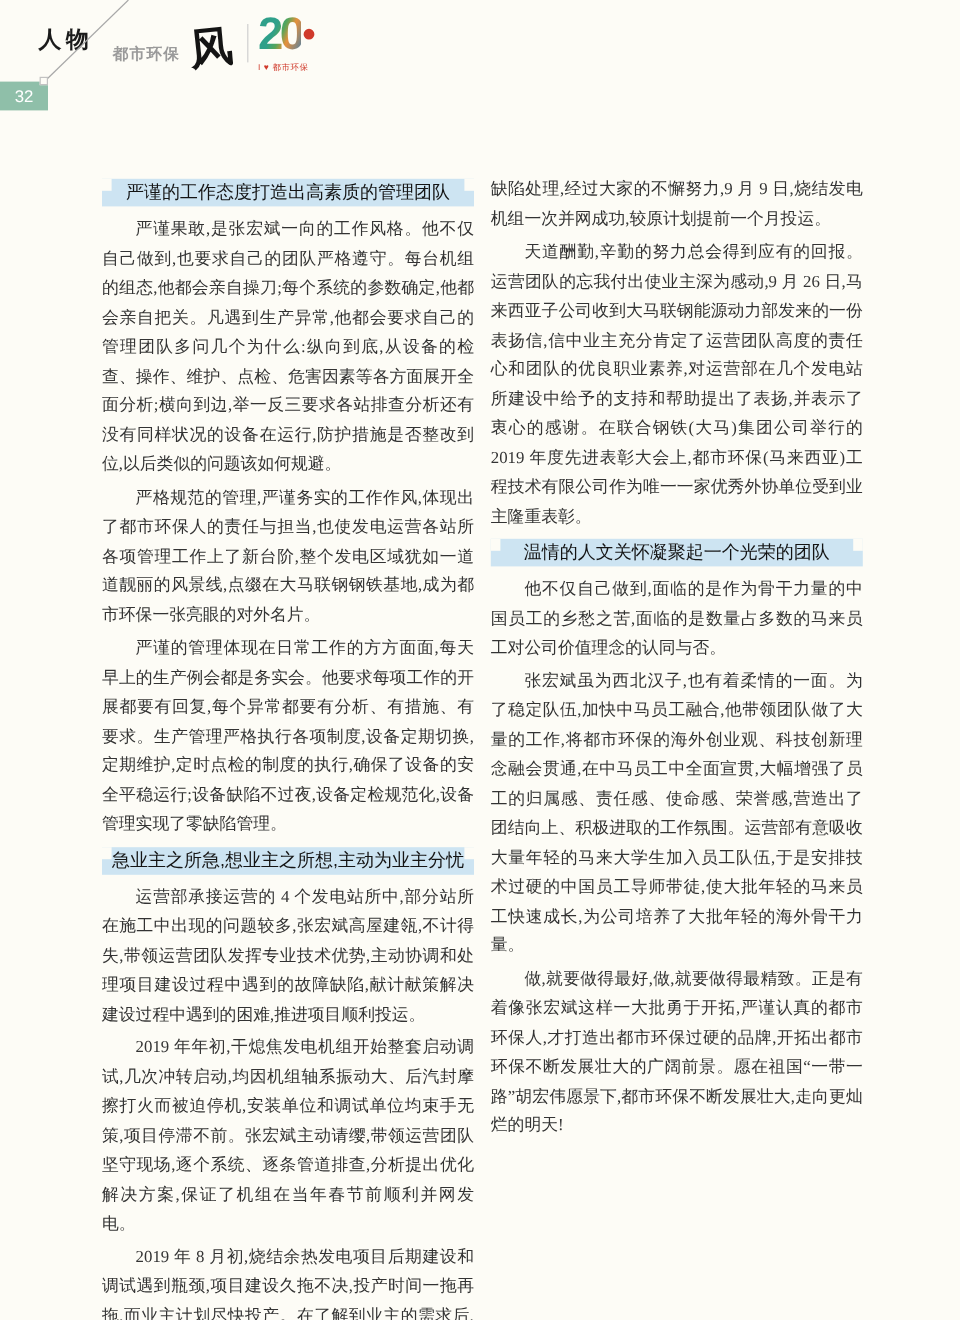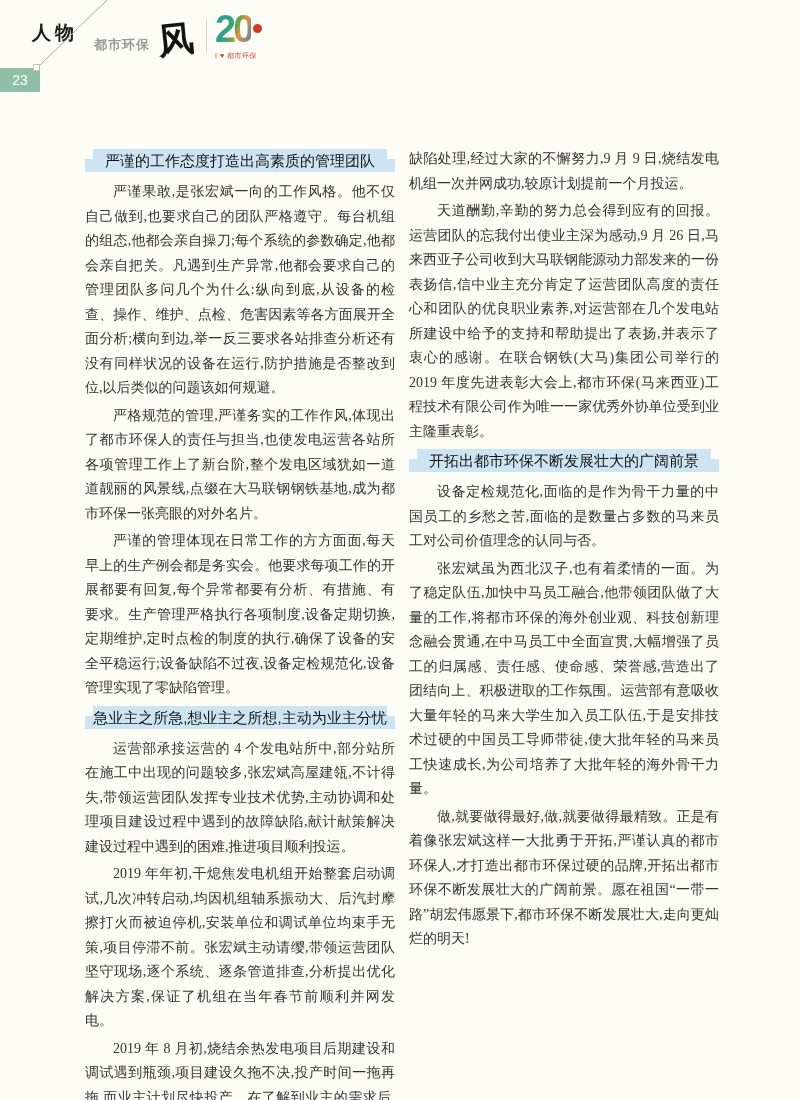--- a/index.html
+++ b/index.html
@@ -89,40 +89,40 @@
   </div>
 
   <div class="vdiv"></div>
 
   <div class="anniv">
     <span class="anniv-num">20</span>
     <span class="anniv-badge"></span>
     <div class="anniv-caption">I ♥ 都市环保</div>
   </div>
 
-  <div class="page-num">23</div>
+  <div class="page-num">32</div>
   <div class="page-num-notch"></div>
 
   <div class="columns">
 
     <div class="col">
       <div class="col-heading first">严谨的工作态度打造出高素质的管理团队</div>
       <p class="para">严谨果敢,是张宏斌一向的工作风格。他不仅自己做到,也要求自己的团队严格遵守。每台机组的组态,他都会亲自操刀;每个系统的参数确定,他都会亲自把关。凡遇到生产异常,他都会要求自己的管理团队多问几个为什么:纵向到底,从设备的检查、操作、维护、点检、危害因素等各方面展开全面分析;横向到边,举一反三要求各站排查分析还有没有同样状况的设备在运行,防护措施是否整改到位,以后类似的问题该如何规避。</p>
       <p class="para">严格规范的管理,严谨务实的工作作风,体现出了都市环保人的责任与担当,也使发电运营各站所各项管理工作上了新台阶,整个发电区域犹如一道道靓丽的风景线,点缀在大马联钢钢铁基地,成为都市环保一张亮眼的对外名片。</p>
       <p class="para">严谨的管理体现在日常工作的方方面面,每天早上的生产例会都是务实会。他要求每项工作的开展都要有回复,每个异常都要有分析、有措施、有要求。生产管理严格执行各项制度,设备定期切换,定期维护,定时点检的制度的执行,确保了设备的安全平稳运行;设备缺陷不过夜,设备定检规范化,设备管理实现了零缺陷管理。</p>
       <div class="col-heading">急业主之所急,想业主之所想,主动为业主分忧</div>
       <p class="para">运营部承接运营的 4 个发电站所中,部分站所在施工中出现的问题较多,张宏斌高屋建瓴,不计得失,带领运营团队发挥专业技术优势,主动协调和处理项目建设过程中遇到的故障缺陷,献计献策解决建设过程中遇到的困难,推进项目顺利投运。</p>
       <p class="para">2019 年年初,干熄焦发电机组开始整套启动调试,几次冲转启动,均因机组轴系振动大、后汽封摩擦打火而被迫停机,安装单位和调试单位均束手无策,项目停滞不前。张宏斌主动请缨,带领运营团队坚守现场,逐个系统、逐条管道排查,分析提出优化解决方案,保证了机组在当年春节前顺利并网发电。</p>
       <p class="para">2019 年 8 月初,烧结余热发电项目后期建设和调试遇到瓶颈,项目建设久拖不决,投产时间一拖再拖,而业主计划尽快投产。在了解到业主的需求后,张宏斌带领运营团队提前介入,梳理各系统存在的问题,和业主一起每天组织召开项目推进会,优化施工调试方案,主动参与设备</p>
     </div>
 
     <div class="col">
       <p class="para noindent">缺陷处理,经过大家的不懈努力,9 月 9 日,烧结发电机组一次并网成功,较原计划提前一个月投运。</p>
       <p class="para">天道酬勤,辛勤的努力总会得到应有的回报。运营团队的忘我付出使业主深为感动,9 月 26 日,马来西亚子公司收到大马联钢能源动力部发来的一份表扬信,信中业主充分肯定了运营团队高度的责任心和团队的优良职业素养,对运营部在几个发电站所建设中给予的支持和帮助提出了表扬,并表示了衷心的感谢。在联合钢铁(大马)集团公司举行的 2019 年度先进表彰大会上,都市环保(马来西亚)工程技术有限公司作为唯一一家优秀外协单位受到业主隆重表彰。</p>
-      <div class="col-heading">开拓出都市环保不断发展壮大的广阔前景</div>
-      <p class="para">设备定检规范化,面临的是作为骨干力量的中国员工的乡愁之苦,面临的是数量占多数的马来员工对公司价值理念的认同与否。</p>
+      <div class="col-heading">温情的人文关怀凝聚起一个光荣的团队</div>
+      <p class="para">他不仅自己做到,面临的是作为骨干力量的中国员工的乡愁之苦,面临的是数量占多数的马来员工对公司价值理念的认同与否。</p>
       <p class="para">张宏斌虽为西北汉子,也有着柔情的一面。为了稳定队伍,加快中马员工融合,他带领团队做了大量的工作,将都市环保的海外创业观、科技创新理念融会贯通,在中马员工中全面宣贯,大幅增强了员工的归属感、责任感、使命感、荣誉感,营造出了团结向上、积极进取的工作氛围。运营部有意吸收大量年轻的马来大学生加入员工队伍,于是安排技术过硬的中国员工导师带徒,使大批年轻的马来员工快速成长,为公司培养了大批年轻的海外骨干力量。</p>
       <p class="para">做,就要做得最好,做,就要做得最精致。正是有着像张宏斌这样一大批勇于开拓,严谨认真的都市环保人,才打造出都市环保过硬的品牌,开拓出都市环保不断发展壮大的广阔前景。愿在祖国“一带一路”胡宏伟愿景下,都市环保不断发展壮大,走向更灿烂的明天!</p>
 
     </div>
 
   </div>
 </div>
 
 </body></html>

